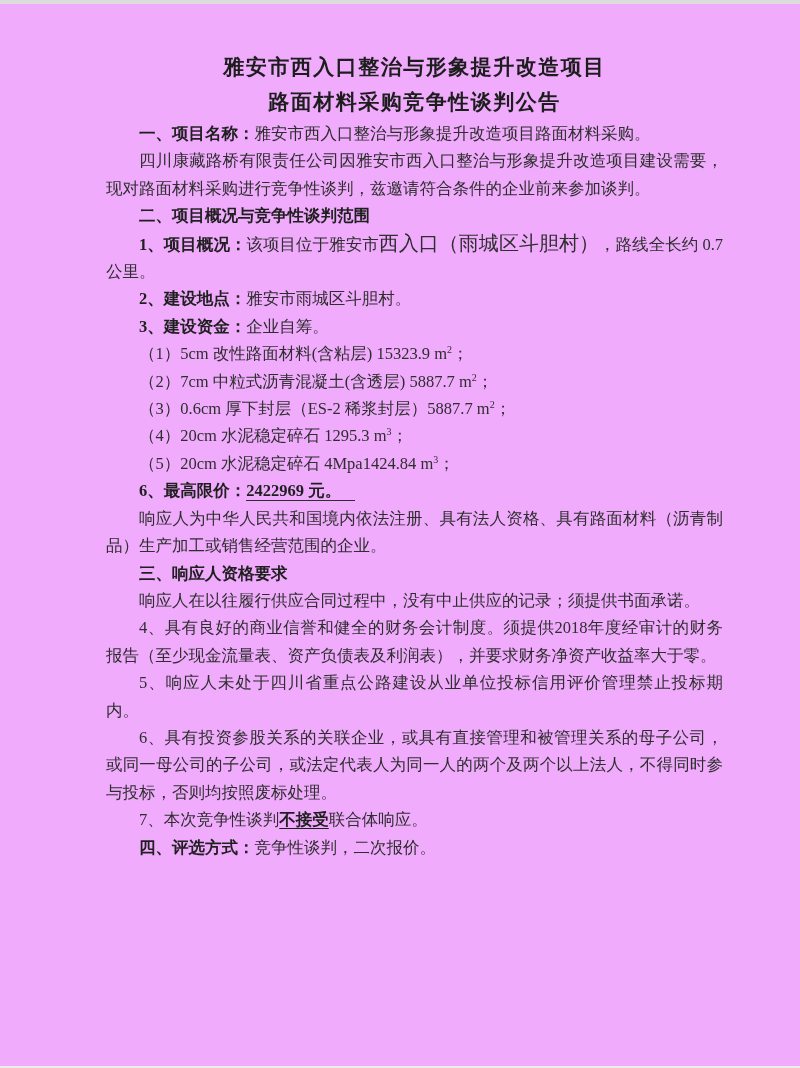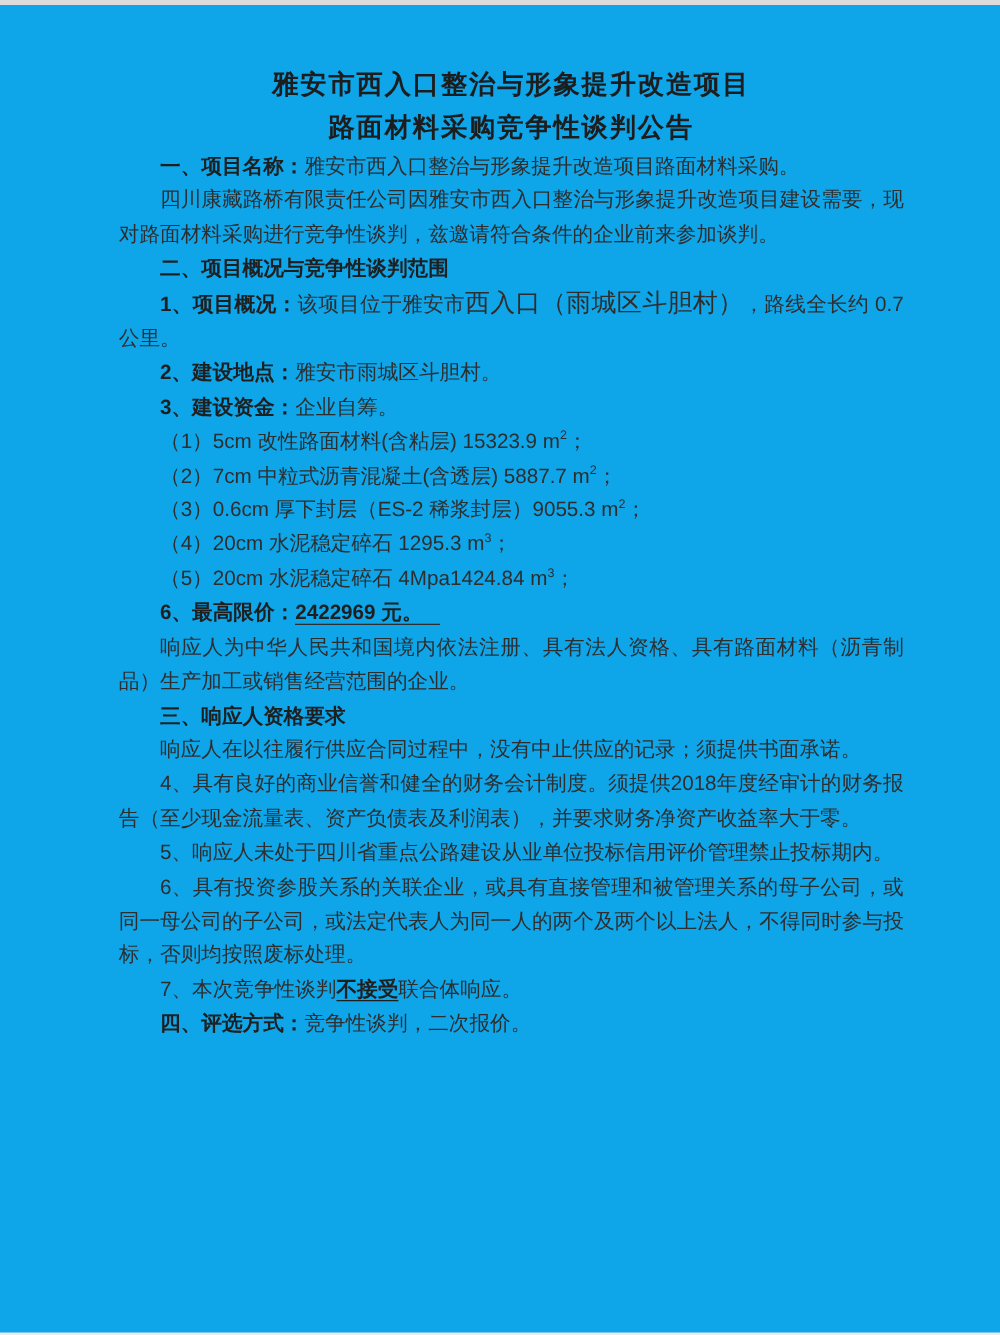--- a/index.html
+++ b/index.html
@@ -1,26 +1,27 @@
 <!DOCTYPE html>
 <html lang="zh"><head>
 <meta charset="utf-8">
 <style>
   html,body{margin:0;padding:0;background:#f4f4f4;}
   .page{
     position:relative;
     width:800px;height:1068px;
     box-sizing:border-box;
     margin:0 auto;
-    background:#0ea5e9;
+    background:#f0abfc;
     border-top:4px solid #dcdcdc;
     border-bottom:2px solid #ececec;
-    font-family:Liberation Sans, sans-serif;
+    font-family:Liberation Serif, serif;
     color:#2e2e2e;
     overflow:hidden;
+    padding-left:11px;
   }
   .content{
     padding:46px 77px 0 95px;
   }
   .doc-title{
     margin:0;
     font-size:21px;
     font-weight:700;
     line-height:35px;
     text-align:center;
@@ -70,21 +71,21 @@
     <p class="line"><span class="bold">2、建设地点：</span><span>雅安市雨城区斗胆村。</span></p>
 
     <p class="line"><span class="bold">3、建设资金：</span><span>企业自筹。</span></p>
 
 
 
     <p class="line"><span>（1）5cm 改性路面材料(含粘层) 15323.9 m</span><sup>2</sup><span>；</span></p>
 
     <p class="line"><span>（2）7cm 中粒式沥青混凝土(含透层) 5887.7 m</span><sup>2</sup><span>；</span></p>
 
-    <p class="line"><span>（3）0.6cm 厚下封层（ES-2 稀浆封层）9055.3 m</span><sup>2</sup><span>；</span></p>
+    <p class="line"><span>（3）0.6cm 厚下封层（ES-2 稀浆封层）5887.7 m</span><sup>2</sup><span>；</span></p>
 
     <p class="line"><span>（4）20cm 水泥稳定碎石 1295.3 m</span><sup>3</sup><span>；</span></p>
 
     <p class="line"><span>（5）20cm 水泥稳定碎石 4Mpa1424.84 m</span><sup>3</sup><span>；</span></p>
 
     <p class="line"><span class="bold">6、最高限价：</span><span class="underline-value">2422969 元。</span></p>
 
     <p class="line">响应人为中华人民共和国境内依法注册、具有法人资格、具有路面材料（沥青制品）生产加工或销售经营范围的企业。</p>
 
     <p class="line bold">三、响应人资格要求</p>

